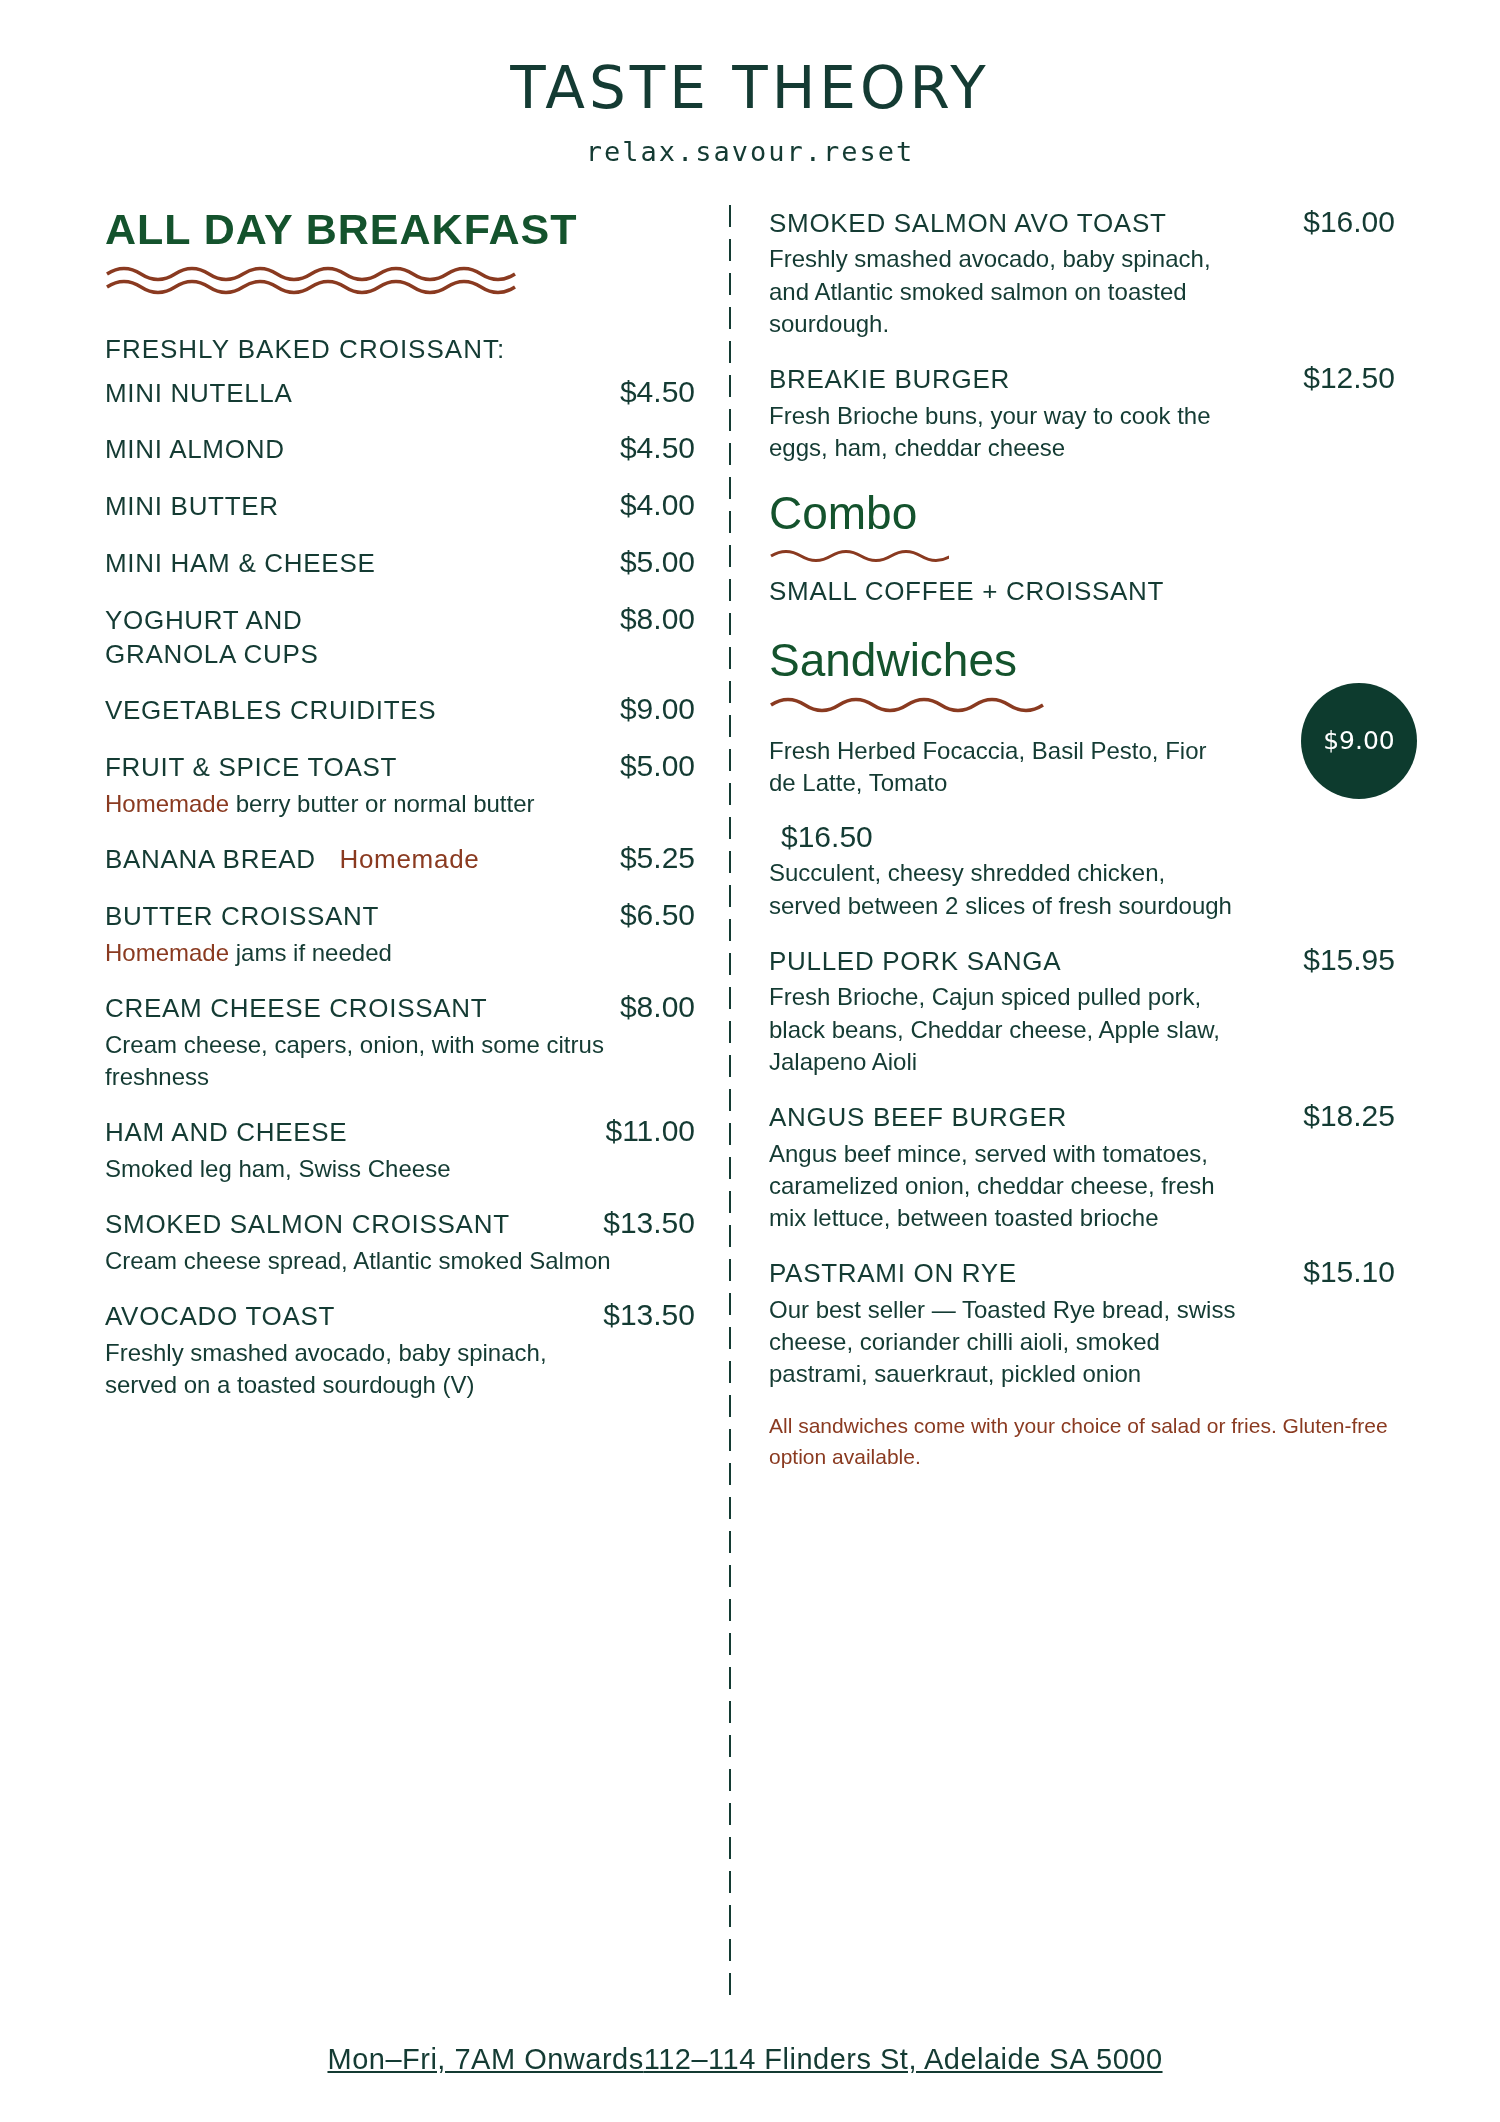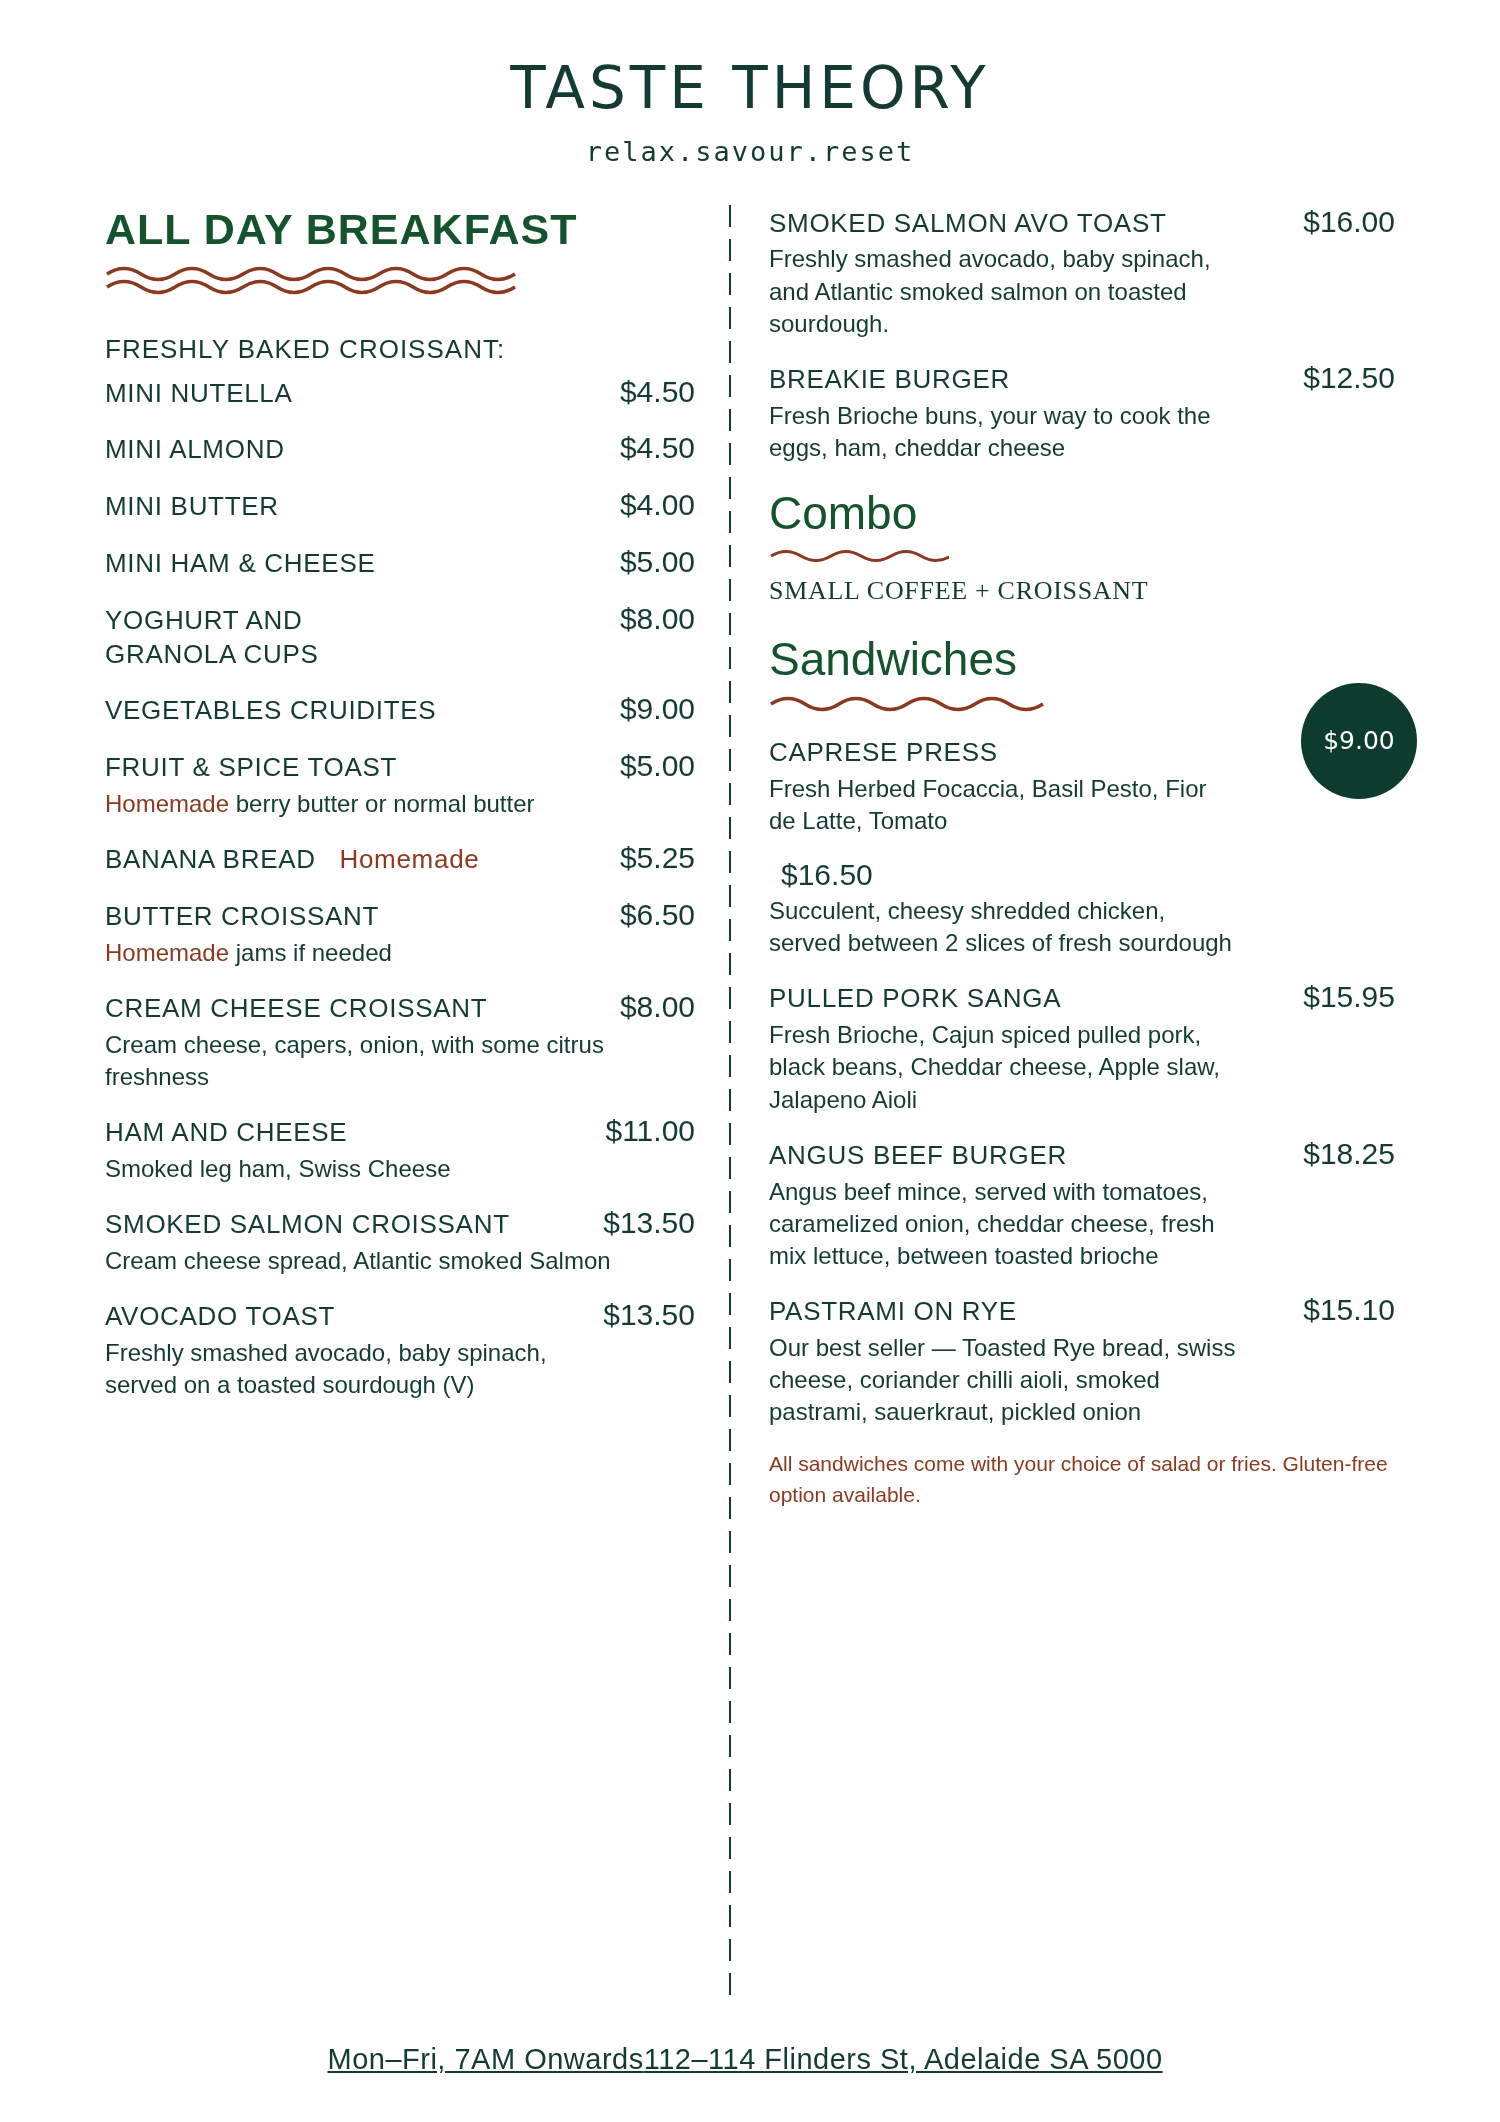--- a/index.html
+++ b/index.html
@@ -145,21 +145,20 @@
   
   .combo-line {
     display: flex;
     align-items: center;
     justify-content: space-between;
     margin-top: 8px;
   }
   .combo-text {
     font-size: 26px;
     letter-spacing: 0.7px;
-    font-family: Liberation Serif, serif;
   }
   .badge {
     position: absolute;
     right: -22px;
     top: 478px;
     width: 116px;
     height: 116px;
     border-radius: 50%;
     background: #0d3b2e;
     color: #ffffff;
@@ -343,24 +342,20 @@
       <div class="badge">
         <span>$9.00</span>
       </div>
 
       <div class="section-heading script" style="margin-top:26px;">Sandwiches</div>
       <svg class="squiggle" style="margin-bottom:16px;" width="300" height="26" viewBox="0 0 300 26">
         <path d="M2 12 q 17 -11 34 0 t 34 0 t 34 0 t 34 0 t 34 0 t 34 0 t 34 0 t 34 0" fill="none" stroke="#8a3a20" stroke-width="3.5"></path>
       </svg>
 
       <div class="item">
-        <div class="item-row">
-          <span class="item-name">CAPRESE PRESS</span>
-          <span class="item-price">$14.00</span>
-        </div>
         <div class="item-desc">Fresh Herbed Focaccia, Basil Pesto, Fior de Latte, Tomato</div>
       </div>
 
       <div class="item">
         <div class="item-row">
           <span class="item-price">$16.50</span>
         </div>
         <div class="item-desc">Succulent, cheesy shredded chicken, served between 2 slices of fresh sourdough</div>
       </div>
 

